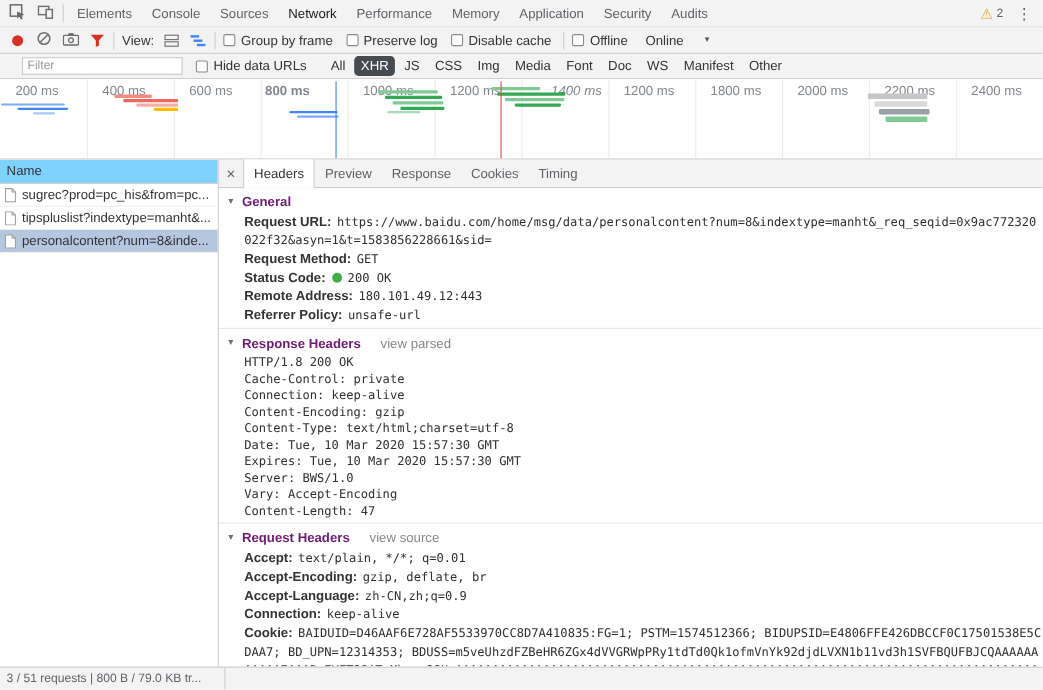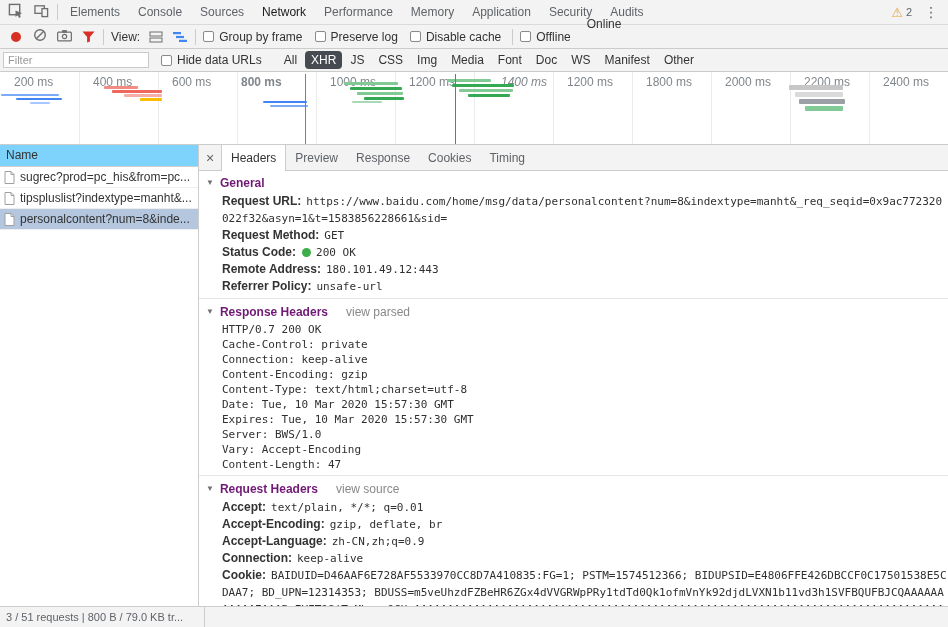--- a/index.html
+++ b/index.html
@@ -27,25 +27,25 @@
   
   .net-toolbar { height:24px; background:#f3f3f3; border-bottom:1px solid #ccc; display:flex; align-items:center; flex:none; padding:0 4px; }
   .net-toolbar .icon-btn { width:24px; }
   .record-dot { width:10px; height:10px; border-radius:50%; background:var(--record-red); display:inline-block; }
   .funnel { color:var(--filter-red); display:flex; }
   .view-label { color:#333; margin:0 4px 0 4px; }
   .blue-ic { color:var(--accent-blue); display:flex; }
   .gray-ic { color:#6e6e6e; display:flex; }
   .cb-group { display:flex; align-items:center; gap:5px; margin:0 8px 0 4px; white-space:nowrap; color:#333; }
   .cb { width:11px; height:11px; border:1px solid #8a8a8a; border-radius:2px; background:#fff; flex:none; }
-  .throttle { display:flex; align-items:center; gap:18px; padding:0 8px; color:#333;flex-direction:column; }
+  .throttle { display:flex; align-items:center; gap:18px; padding:0 8px; color:#333; }
   .caret { font-size:7px; color:#555; }
 
   
-  .filter-bar { height:23px; background:#f3f3f3; border-bottom:1px solid #ccc; display:flex; align-items:center; flex:none; padding:0 3px; }
+  .filter-bar { height:23px; background:#f3f3f3; border-bottom:1px solid #ccc; display:flex; align-items:center; flex:none; padding:0 20px; }
   .filter-input { width:146px; height:16px; border:1px solid #c9c9c9; background:#fff; font:11px "Liberation Sans", sans-serif; padding:0 4px; color:#333; outline:none; margin-right:8px; flex:none; }
   .filter-input::placeholder { color:#999; }
   .chips { display:flex; align-items:center; margin-left:8px; }
   .chip { padding:2px 6px; border-radius:4px; color:#333; margin-right:2px; white-space:nowrap; }
   .chip.selected { background:var(--chip-selected-bg); color:#fff; }
 
   
   .overview { height:73px; background:#fff; border-bottom:1px solid #ccc; position:relative; overflow:hidden; flex:none; }
   .gridline { position:absolute; top:0; bottom:0; width:1px; background:#ececec; }
   .tick-label { position:absolute; top:3px; font-size:12px; color:#80868b; white-space:nowrap; }
@@ -477,21 +477,21 @@
 
         <div class="divider"></div>
 
         <div class="section-header">
           <span class="tri">▼</span>
           <span class="section-title">Response Headers</span>
           <span class="view-link">view parsed</span>
         </div>
         <div class="section-rows">
 
-        <div class="raw-line">HTTP/0.7 200 OK</div>
+        <div class="raw-line">HTTP/1.8 200 OK</div>
             <div class="raw-line">Cache-Control: private</div>
             <div class="raw-line">Connection: keep-alive</div>
             <div class="raw-line">Content-Encoding: gzip</div>
             <div class="raw-line">Content-Type: text/html;charset=utf-8</div>
             <div class="raw-line">Date: Tue, 10 Mar 2020 15:57:30 GMT</div>
             <div class="raw-line">Expires: Tue, 10 Mar 2020 15:57:30 GMT</div>
             <div class="raw-line">Server: BWS/1.0</div>
             <div class="raw-line">Vary: Accept-Encoding</div>
             <div class="raw-line">Content-Length: 47</div>
           </div>

